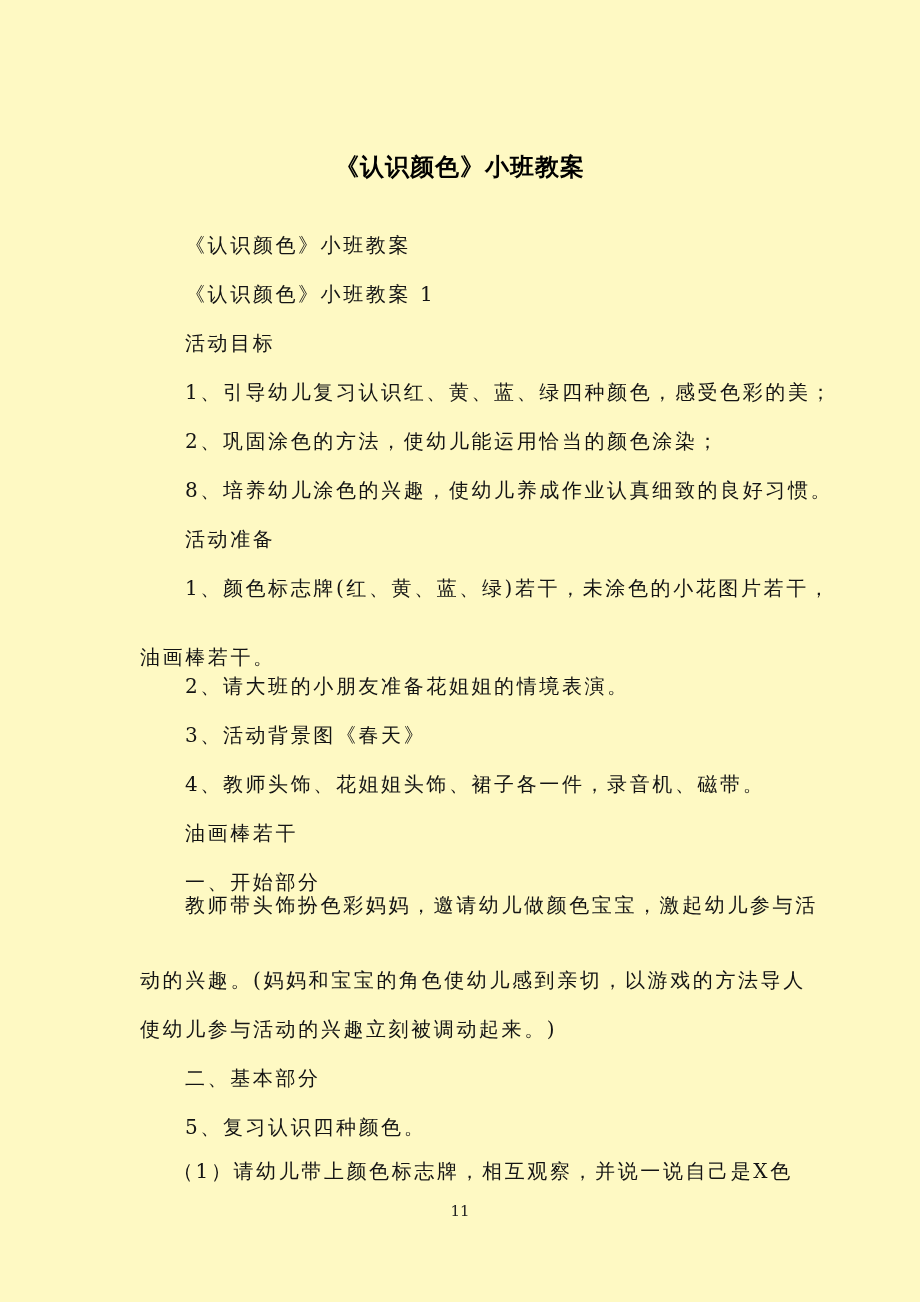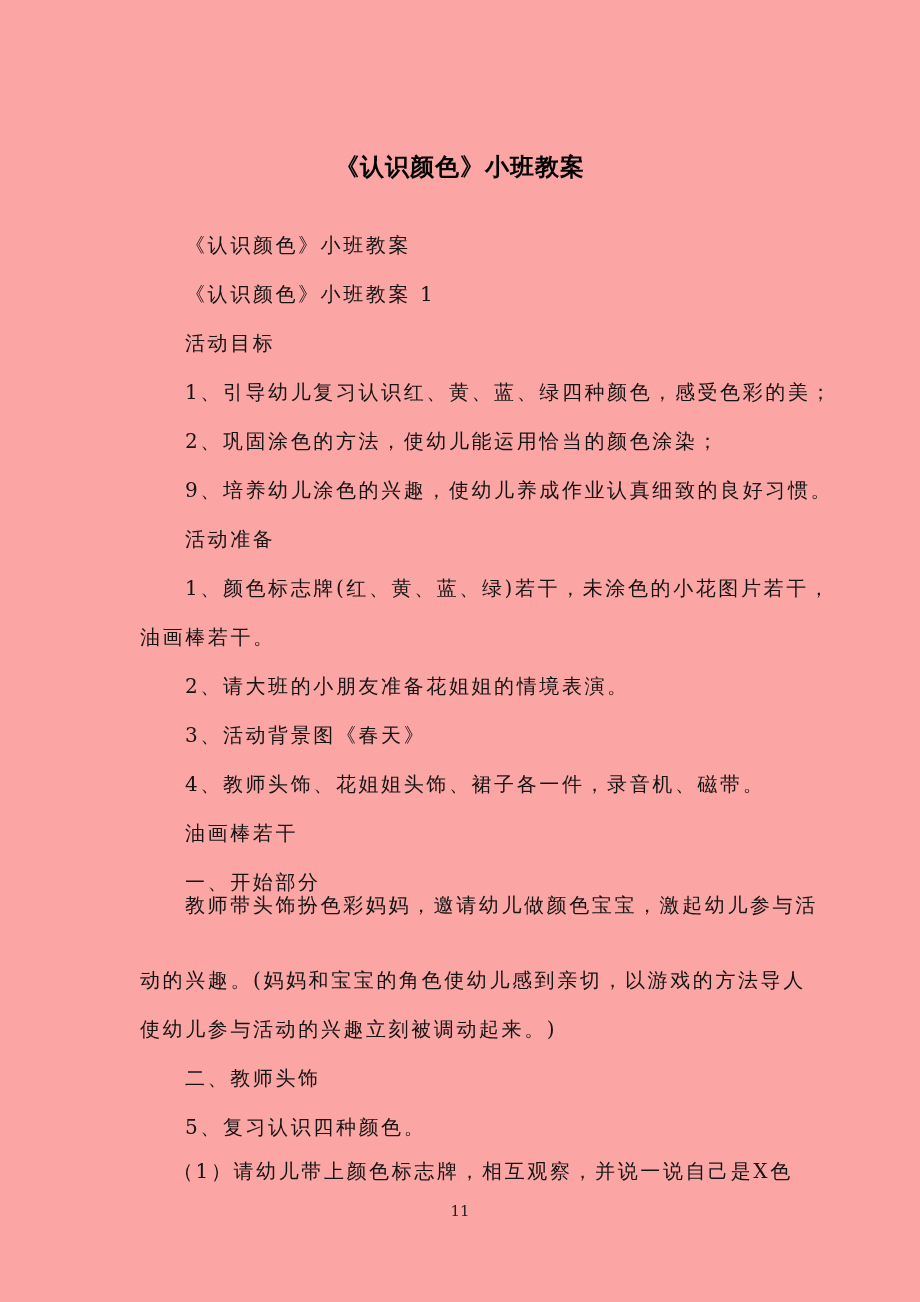--- a/index.html
+++ b/index.html
@@ -13,21 +13,21 @@
       position: relative;
       overflow: hidden;
       font-family: "DejaVu Serif", "Liberation Serif", serif;
       color: #111111;
     }
     .page {
       position: absolute;
       left: 0; top: 0;
       width: 920px;
       height: 1302px;
-      background: #fca5a5;
+      background: #fef9c3;
     }
     .title {
       position: absolute;
       left: 0;
       width: 920px;
       top: 150px;
       text-align: center;
       font-family: "DejaVu Sans", "Liberation Sans", sans-serif;
       font-weight: bold;
       font-size: 24px;
@@ -69,31 +69,31 @@
 
 <div class="page">
   <div class="title">《认识颜色》小班教案</div>
 
   <div class="body">
     <div class="line indent" style="top:0px">《认识颜色》小班教案</div>
     <div class="line indent" style="top:49px">《认识颜色》小班教案 1</div>
     <div class="line indent" style="top:98px">活动目标</div>
     <div class="line indent" style="top:147px">1、引导幼儿复习认识红、黄、蓝、绿四种颜色，感受色彩的美；</div>
     <div class="line indent" style="top:196px">2、巩固涂色的方法，使幼儿能运用恰当的颜色涂染；</div>
-    <div class="line indent" style="top:245px">9、培养幼儿涂色的兴趣，使幼儿养成作业认真细致的良好习惯。</div>
+    <div class="line indent" style="top:245px">8、培养幼儿涂色的兴趣，使幼儿养成作业认真细致的良好习惯。</div>
     <div class="line indent" style="top:294px">活动准备</div>
     <div class="line indent" style="top:343px">1、颜色标志牌(红、黄、蓝、绿)若干，未涂色的小花图片若干，</div>
-    <div class="line" style="top:392px">油画棒若干。</div>
+    <div class="line" style="top:412px">油画棒若干。</div>
     <div class="line indent" style="top:441px">2、请大班的小朋友准备花姐姐的情境表演。</div>
     <div class="line indent" style="top:490px">3、活动背景图《春天》</div>
     <div class="line indent" style="top:539px">4、教师头饰、花姐姐头饰、裙子各一件，录音机、磁带。</div>
     <div class="line indent" style="top:588px">油画棒若干</div>
     <div class="line indent" style="top:637px">一、开始部分</div>
     <div class="line indent" style="top:660px">教师带头饰扮色彩妈妈，邀请幼儿做颜色宝宝，激起幼儿参与活</div>
     <div class="line" style="top:735px">动的兴趣。(妈妈和宝宝的角色使幼儿感到亲切，以游戏的方法导人</div>
     <div class="line" style="top:784px">使幼儿参与活动的兴趣立刻被调动起来。)</div>
-    <div class="line indent" style="top:833px">二、教师头饰</div>
+    <div class="line indent" style="top:833px">二、基本部分</div>
     <div class="line indent" style="top:882px">5、复习认识四种颜色。</div>
     <div class="line indent-sm" style="top:926px">（1）请幼儿带上颜色标志牌，相互观察，并说一说自己是X色</div>
   </div>
 
   <div class="page-number">11</div>
 </div>
 
 </body></html>

